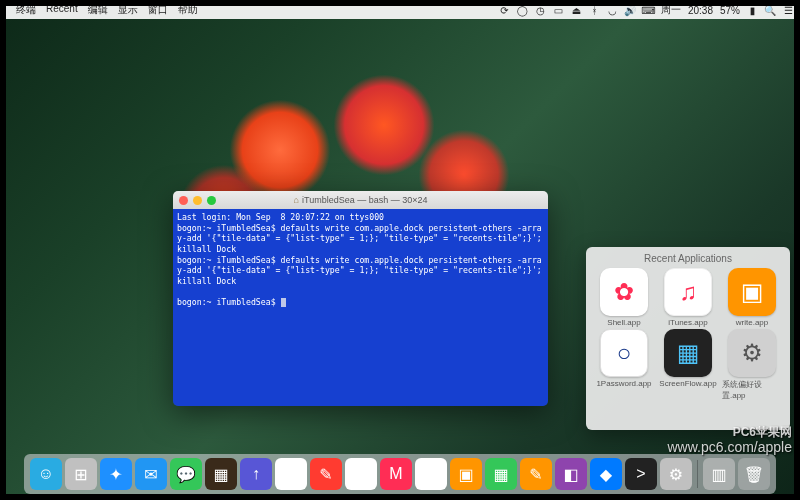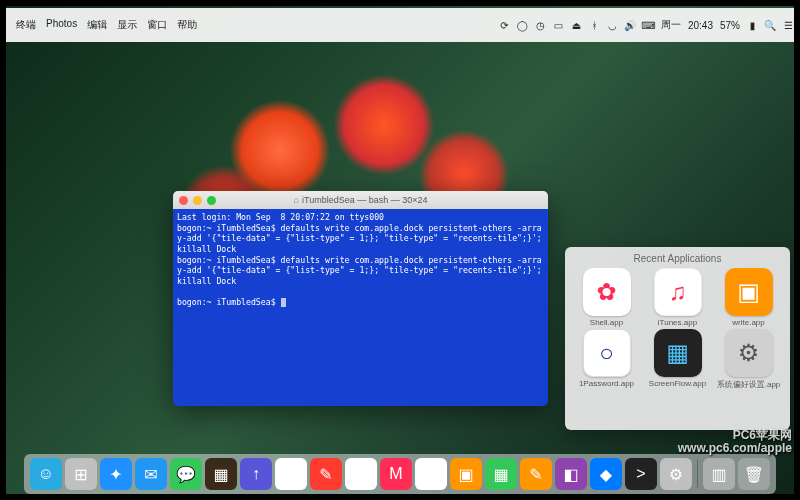--- a/index.html
+++ b/index.html
@@ -4,79 +4,79 @@
 <style>
 * { margin:0; padding:0; box-sizing:border-box; }
 body { width:800px; height:500px; overflow:hidden; font-family:-apple-system,"Helvetica Neue",sans-serif; position:relative; background:#1a3028; }
 .desktop { position:absolute; inset:0; background:
   radial-gradient(circle at 35% 30%, #ff6b3d 0%, #e84118 6%, transparent 8%),
   radial-gradient(circle at 48% 25%, #ff5722 0%, #d63031 7%, transparent 9%),
   radial-gradient(circle at 58% 35%, #ff4d2e 0%, #c0392b 6%, transparent 8%),
   radial-gradient(circle at 28% 42%, #e84118 0%, #a93226 5%, transparent 7%),
   linear-gradient(135deg,#0d2818 0%,#1a4028 25%,#2d5a3d 50%,#1a3828 75%,#0d2418 100%);
 }
-.menubar { position:absolute; top:8px; left:0; right:0; height:34px; background:rgba(245,245,245,.95); display:flex; align-items:center; font-size:10px; color:#222; padding:4px 6px; z-index:30; }
+.menubar { position:absolute; top:1px; left:0; right:0; height:18px; background:rgba(245,245,245,.95); display:flex; align-items:center; font-size:10px; color:#222; padding:4px 6px; z-index:30; }
 .menubar .left { display:flex; gap:10px; }
 .menubar .left span:first-child { font-weight:600; }
 .menubar .right { margin-left:auto; display:flex; gap:7px; align-items:center; }
 .menubar .ico { width:11px; height:11px; display:inline-flex; align-items:center; justify-content:center; font-size:10px; }
 
 .terminal { position:absolute; left:173px; top:191px; width:375px; height:215px; border-radius:5px; overflow:hidden; box-shadow:0 8px 30px rgba(0,0,0,.5); z-index:20; }
 .term-title { height:18px; background:linear-gradient(#ececec,#d8d8d8); display:flex; align-items:center; font-size:9px; color:#555; position:relative; }
 .traffic { position:absolute; left:6px; display:flex; gap:5px; }
 .dot { width:9px; height:9px; border-radius:50%; }
 .r{background:#ff5f56}.y{background:#ffbd2e}.g{background:#27c93f}
 .term-title .ttl { margin:0 auto; display:flex; align-items:center; gap:3px; }
 .home-ico { color:#8a6d3b; font-size:9px; }
 .term-body { background:#1640d0; color:#fff; font-family:Menlo,monospace; font-size:8.2px; line-height:1.3; padding:3px 4px; height:calc(100% - 18px); white-space:pre-wrap; word-break:break-all; }
 .cursor { display:inline-block; width:5px; height:9px; background:#bfc8e8; vertical-align:middle; }
 
-.recent { position:absolute; right:10px; top:247px; width:225px; height:183px; background:rgba(235,235,235,.93); border-radius:6px; box-shadow:0 6px 20px rgba(0,0,0,.35); z-index:20; padding:6px 8px 4px; }
+.recent { position:absolute; right:10px; top:247px; width:204px; height:183px; background:rgba(235,235,235,.93); border-radius:6px; box-shadow:0 6px 20px rgba(0,0,0,.35); z-index:20; padding:6px 8px 4px; }
 .recent-title { text-align:center; font-size:10px; color:#666; margin-bottom:4px; }
 .recent-grid { display:grid; grid-template-columns:repeat(3,1fr); gap:2px 4px; }
 .app { display:flex; flex-direction:column; align-items:center; font-size:8px; color:#555; }
 .app-ico { width:48px; height:48px; border-radius:10px; display:flex; align-items:center; justify-content:center; font-size:24px; margin-bottom:2px; box-shadow:0 1px 2px rgba(0,0,0,.2); }
 .photos{background:#fff}.itunes{background:#fff;border:1px solid #eee}.ibooks{background:#ff9500;color:#fff}
 .onepass{background:#fff;border:1px solid #ddd}.sflow{background:#222;color:#4fc3f7}.sysprefs{background:#d0d0d0;color:#555}
 
 .dock { position:absolute; bottom:6px; left:50%; transform:translateX(-50%); height:40px; background:rgba(220,220,225,.55); border-radius:6px; padding:3px 6px; display:flex; gap:3px; align-items:center; z-index:25; backdrop-filter:blur(8px); }
 .dock-item { width:32px; height:32px; border-radius:6px; display:flex; align-items:center; justify-content:center; font-size:16px; color:#fff; }
 .dock-sep { width:1px; height:28px; background:rgba(0,0,0,.25); margin:0 2px; }
 
 .watermark { position:absolute; right:8px; bottom:45px; color:rgba(255,255,255,.8); font-size:12px; font-weight:bold; text-shadow:1px 1px 2px #000; z-index:26; text-align:right; line-height:1.1;}
-.watermark .sub{font-size:12px;font-weight:bold}
+.watermark .sub{font-size:14px;font-weight:normal}
 .frame { position:absolute; inset:0; border:6px solid #000; pointer-events:none; z-index:40; }
 </style>
 </head>
 <body>
 
 <div class="desktop"></div>
 
 <div class="menubar">
   <div class="left">
     <span></span>
     <span>终端</span>
-    <span>Photos</span>
+    <span>Recent</span>
     <span>编辑</span>
     <span>显示</span>
     <span>窗口</span>
     <span>帮助</span>
   </div>
   <div class="right">
     <span class="ico">⟳</span>
     <span class="ico">◯</span>
     <span class="ico">◷</span>
     <span class="ico">▭</span>
     <span class="ico">⏏</span>
     <span class="ico">ᚼ</span>
     <span class="ico">◡</span>
     <span class="ico">🔊</span>
     <span class="ico">⌨</span>
     <span>周一</span>
-    <span>20:43</span>
+    <span>20:38</span>
     <span>57%</span>
     <span class="ico">▮</span>
     <span class="ico">🔍</span>
     <span class="ico">☰</span>
   </div>
 </div>
 
 <div class="terminal">
   <div class="term-title">
     <div class="traffic">

